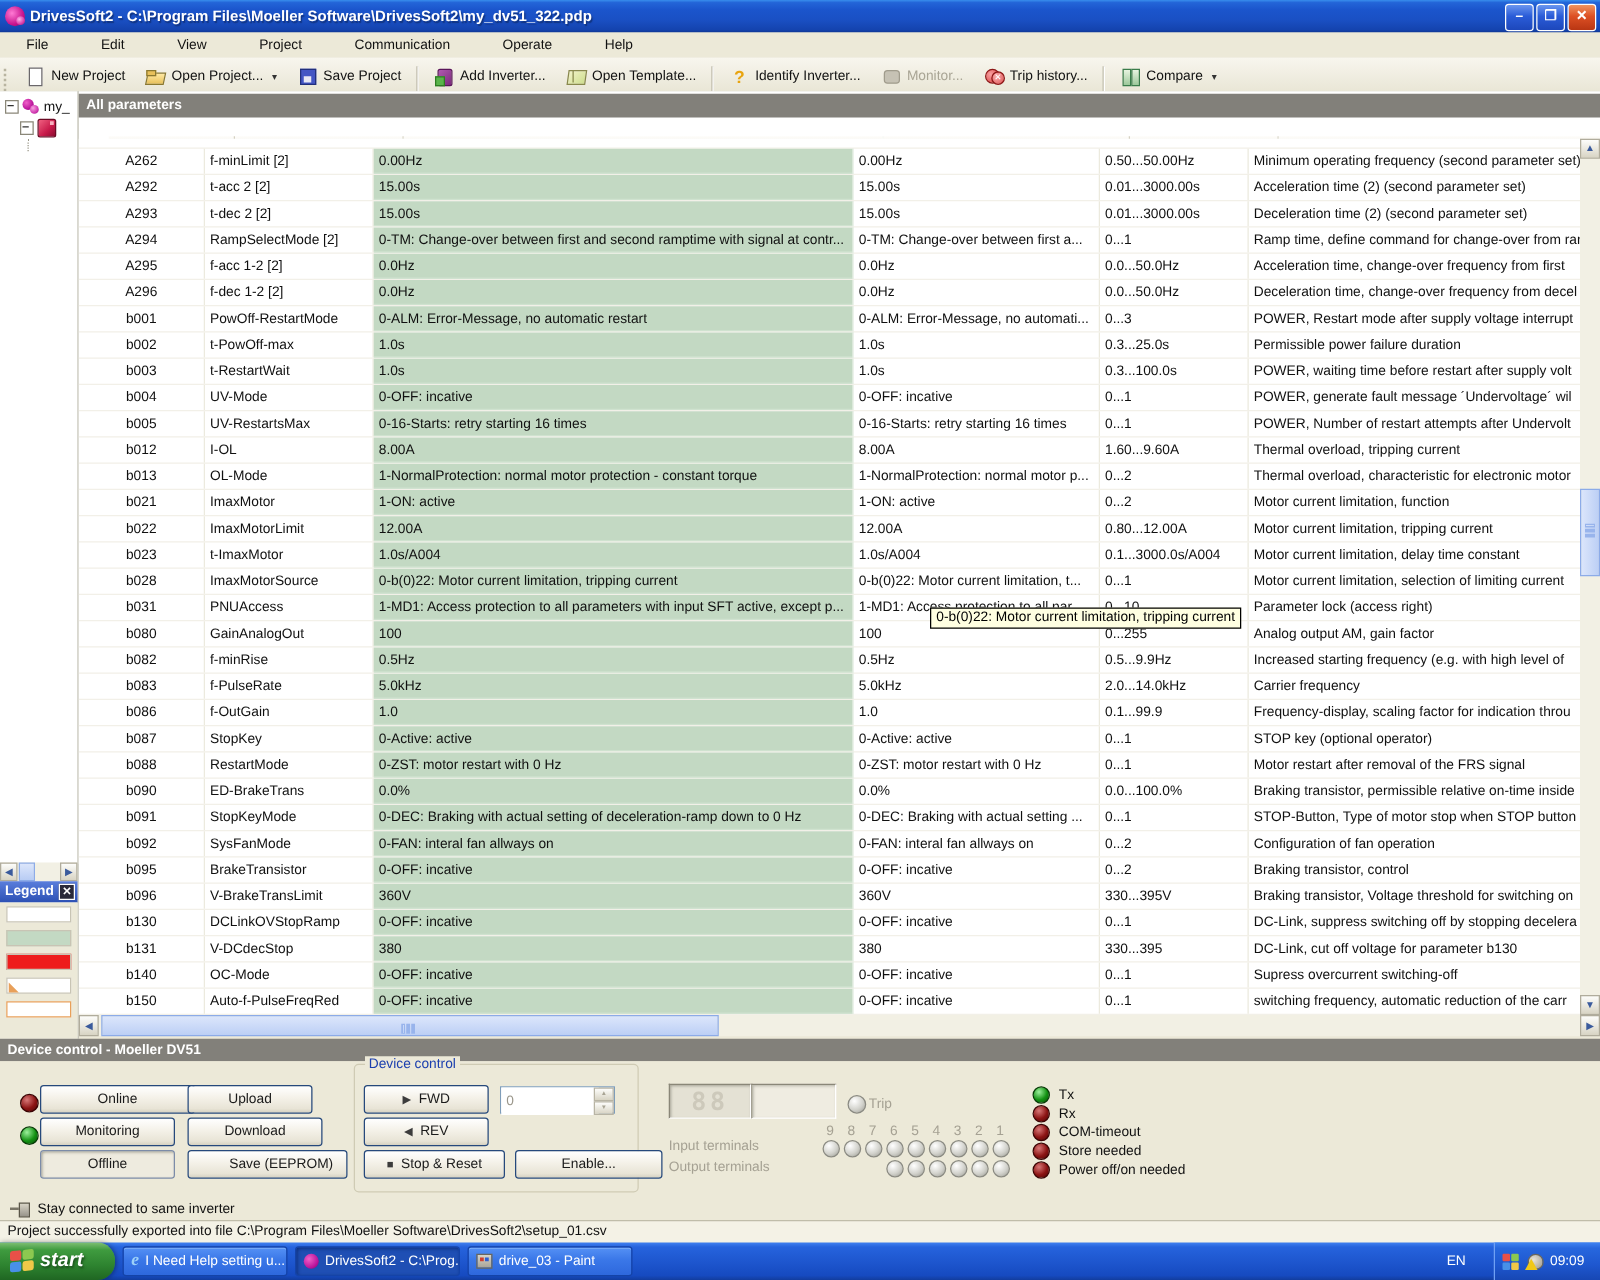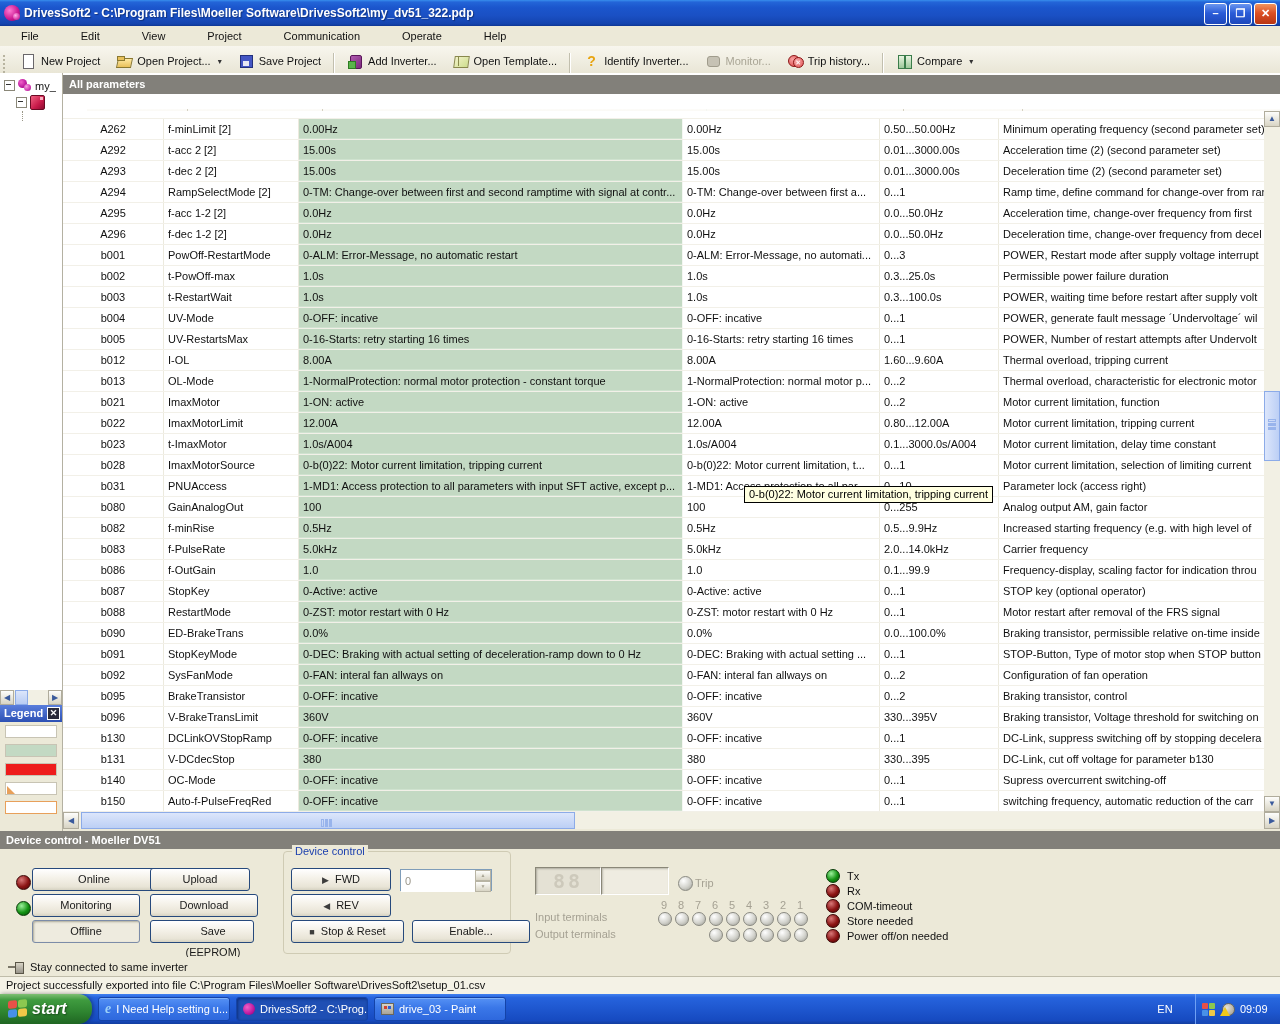--- a/index.html
+++ b/index.html
@@ -615,21 +615,21 @@
 
   <div class="devbar">Device control - Moeller DV51</div>
   <div class="devpanel">
     <div class="led led-darkred" style="left:16px;top:26px;width:13px;height:13px;"></div>
     <div class="xpbtn" style="left:32px;top:19px;width:124px;">Online</div>
     <div class="xpbtn" style="left:150px;top:19px;width:100px;">Upload</div>
     <div class="led led-green" style="left:16px;top:52px;width:13px;height:13px;"></div>
     <div class="xpbtn" style="left:32px;top:45px;width:108px;">Monitoring</div>
     <div class="xpbtn" style="left:150px;top:45px;width:108px;">Download</div>
     <div class="xpbtn pressed" style="left:32px;top:71px;width:108px;">Offline</div>
-    <div class="xpbtn" style="left:150px;top:71px;width:104px;padding-left:22px;">Save (EEPROM)</div>
+    <div class="xpbtn" style="left:150px;top:71px;width:128px;padding-left:22px;">Save (EEPROM)</div>
 
     <div class="groupbox">
       <div class="groupbox-title">Device control</div>
     </div>
     <div class="xpbtn" style="left:291px;top:19px;width:100px;"><span class="btn-glyph">▶</span><span>FWD</span></div>
     <div class="spin-wrap">
       <input class="spin-input" readonly="" value="0" style="">
       <div class="spin-btns">
         <div class="spin-btn">▲</div>
         <div class="spin-btn">▼</div>

